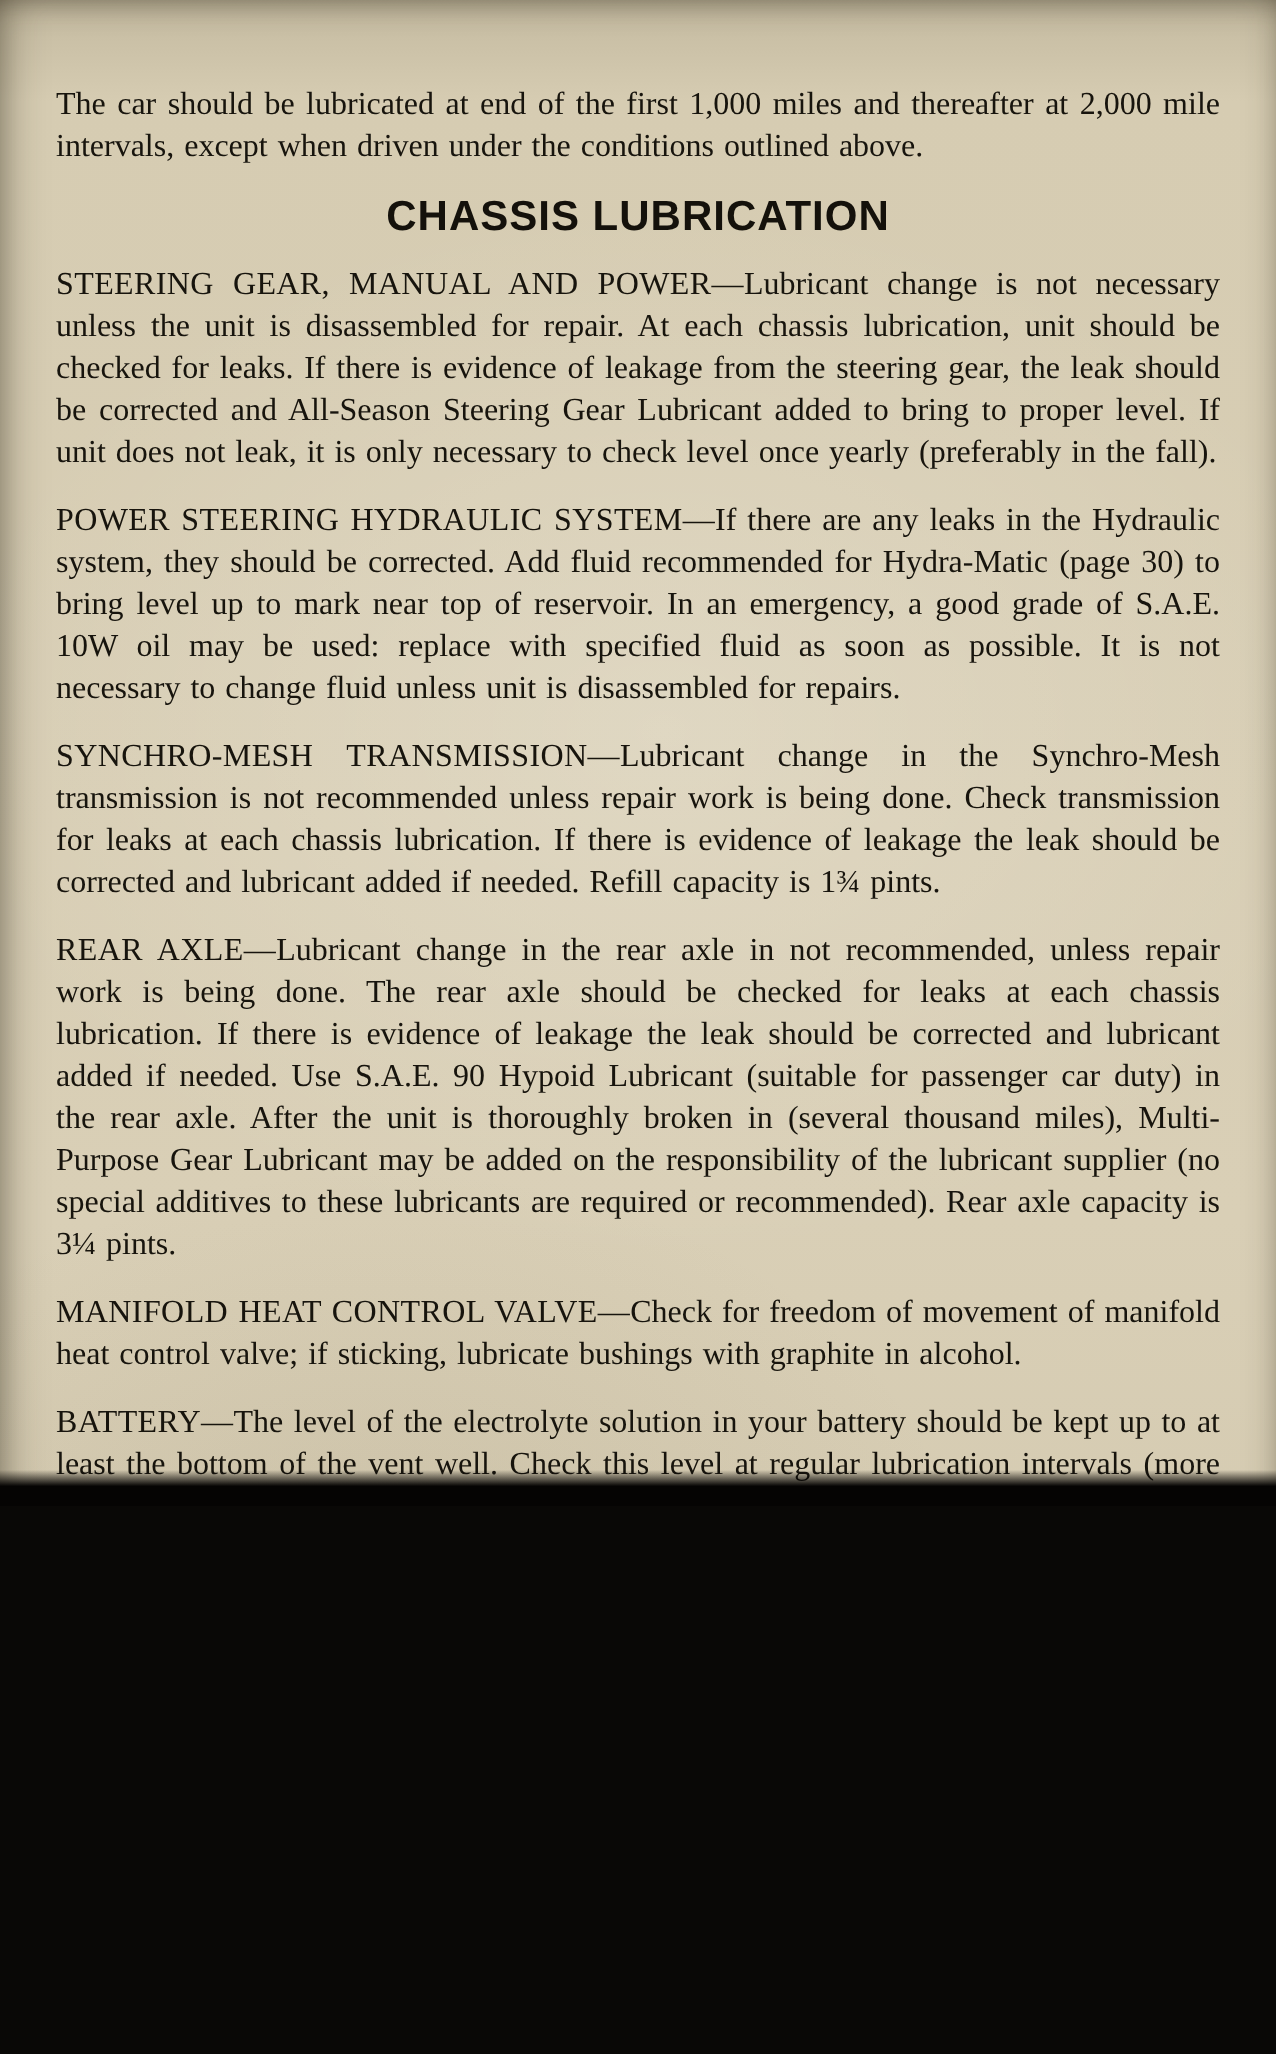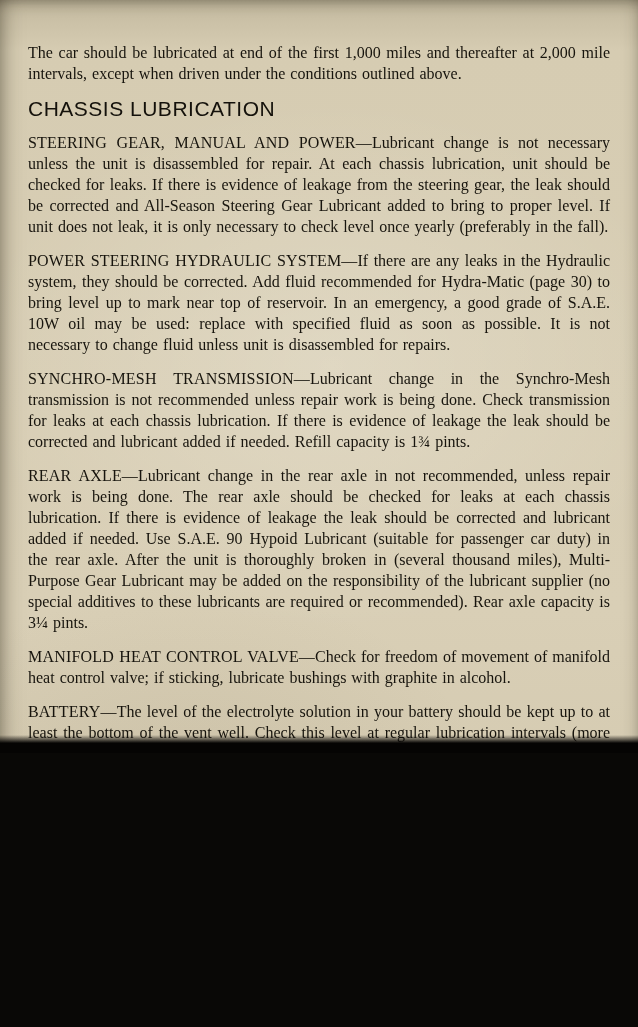--- a/index.html
+++ b/index.html
@@ -53,23 +53,23 @@
     line-height: 21px;
     text-align: justify;
     word-spacing: 1px;
   }
   p.body-par .lead {
     font-weight: normal;
     letter-spacing: 0.2px;
   }
   h1.chapter {
     margin: 2px 0 11px 0;
-    text-align: left;
+    text-align: center;
     font-family: "Liberation Sans", "DejaVu Sans", sans-serif;
-    font-weight: normal;
+    font-weight: bold;
     font-size: 21px;
     letter-spacing: 0.5px;
     color: #14110b;
   }
   .page-number {
     position: absolute;
     right: 40px;
     bottom: 28px;
     font-family: Liberation Sans, sans-serif;
     font-weight: bold;

